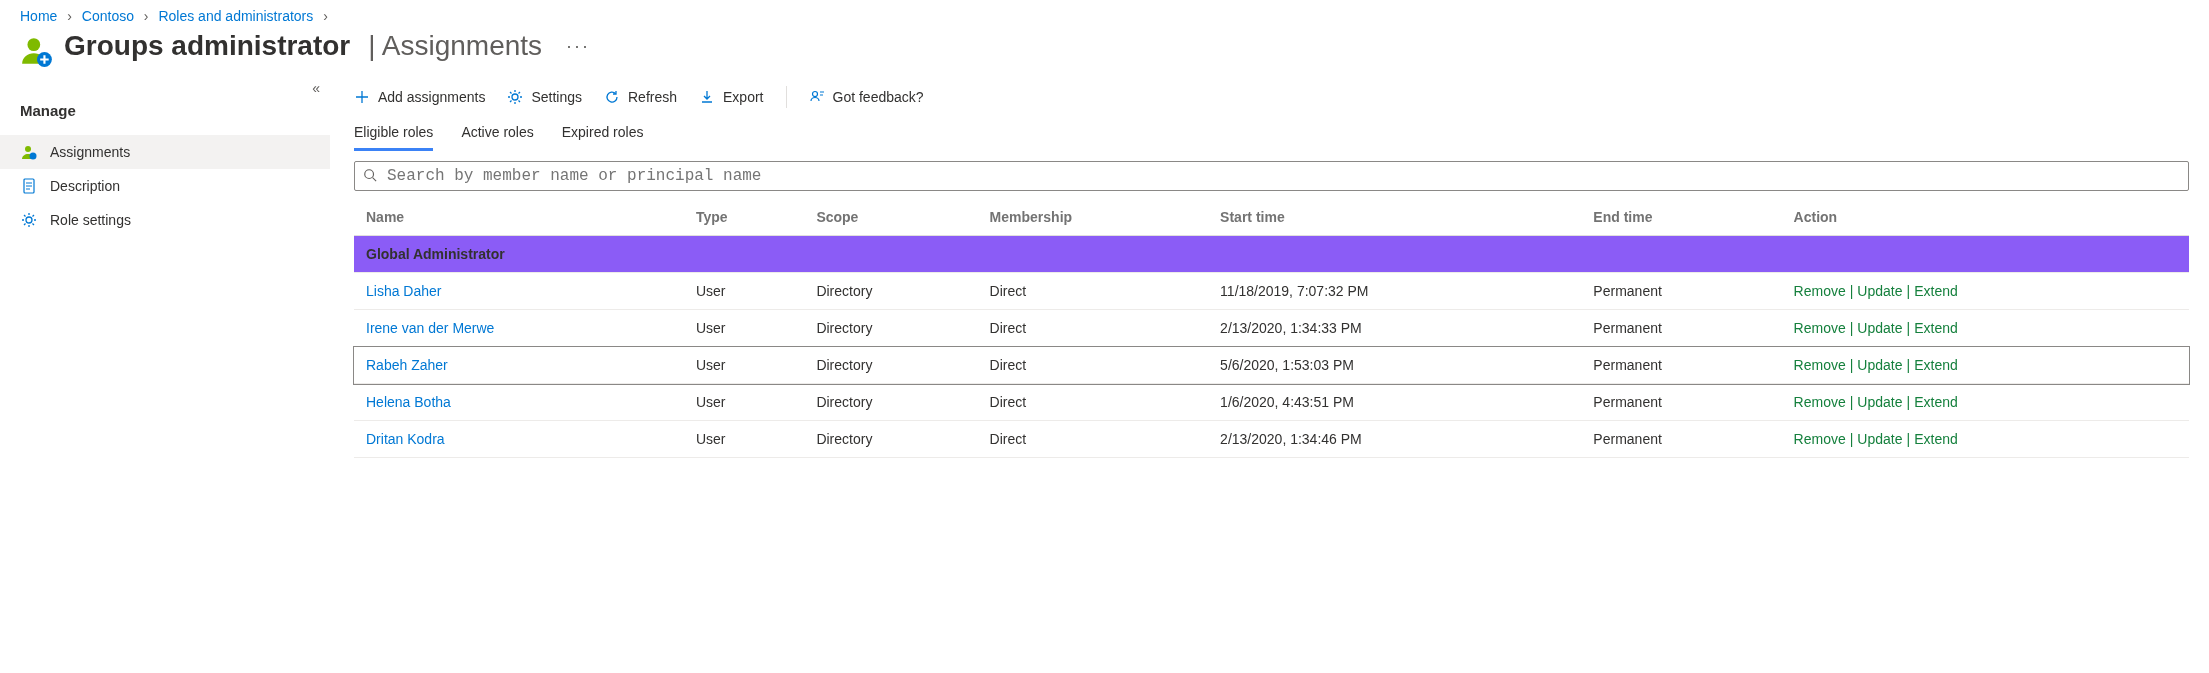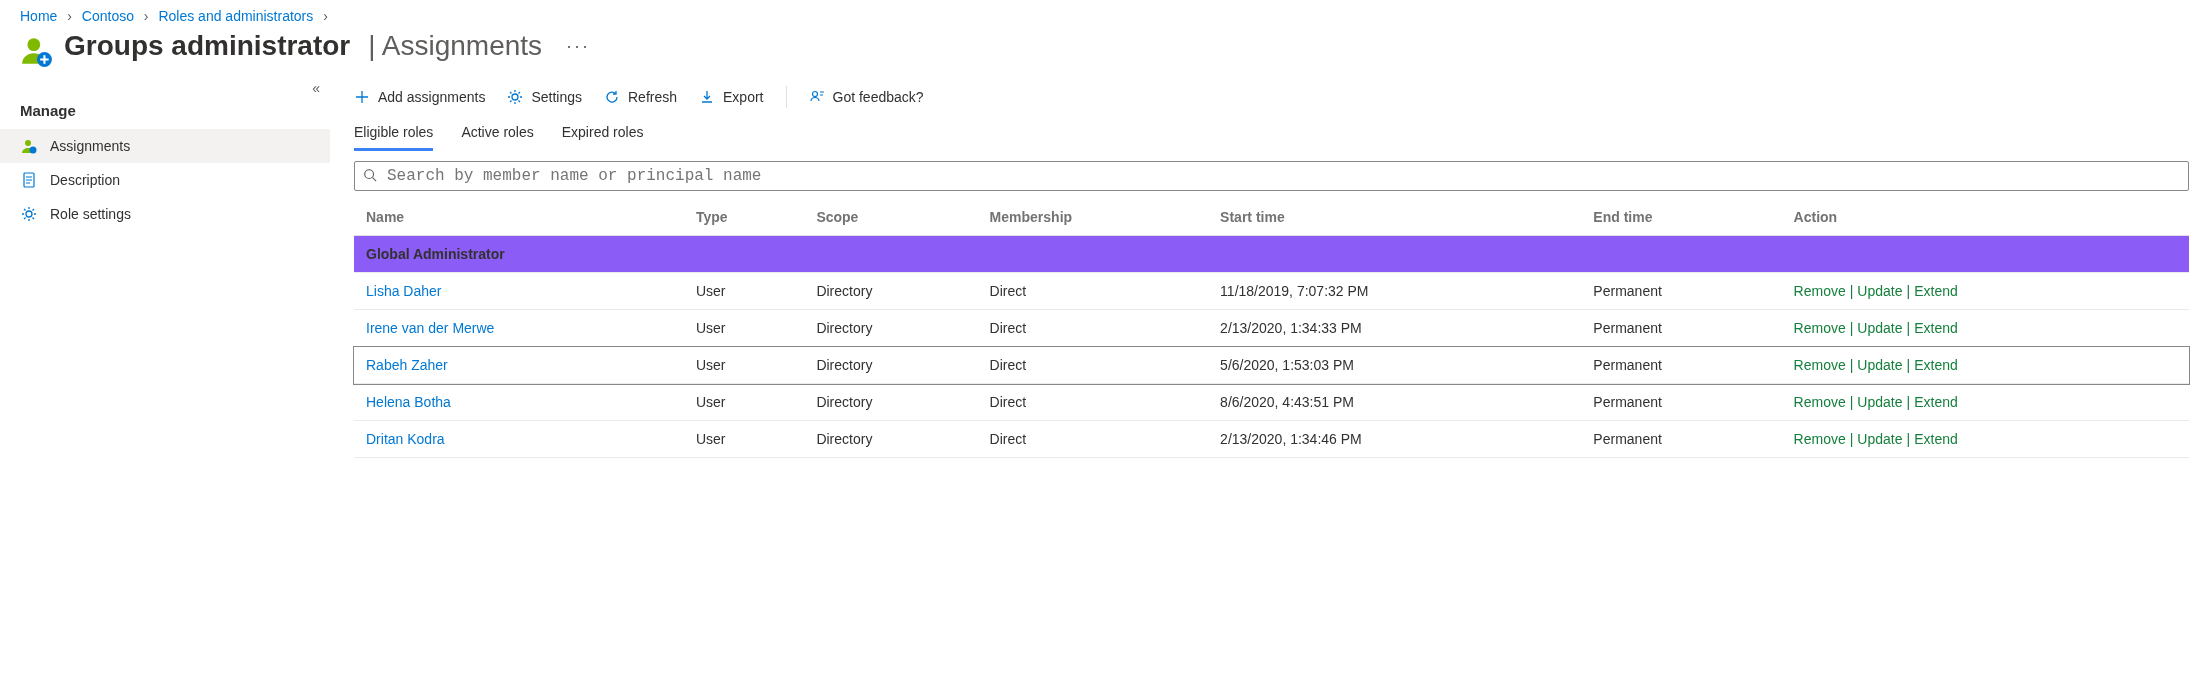--- a/index.html
+++ b/index.html
@@ -49,21 +49,21 @@
     position: relative;
   }
   .collapse-caret {
     position: absolute;
     top: 0;
     right: 10px;
     color: #605e5c;
     font-size: 14px;
   }
   .sidebar-heading {
-    padding: 18px 20px 10px 20px;
+    padding: 18px 20px 16px 20px;
     font-size: 15px;
     font-weight: 600;
   }
   .sidebar-item {
     display: flex;
     align-items: center;
     padding: 8px 20px;
     cursor: pointer;
     font-size: 14px;
   }
@@ -317,21 +317,21 @@
             <td>Direct</td>
             <td>5/6/2020, 1:53:03 PM</td>
             <td>Permanent</td>
             <td class="actions"><span>Remove</span><span class="sep">|</span><span>Update</span><span class="sep">|</span><span>Extend</span></td>
           </tr>
           <tr>
             <td class="c-name-link"><a href="#" class="name-link">Helena Botha</a></td>
             <td>User</td>
             <td>Directory</td>
             <td>Direct</td>
-            <td>8/6/2020, 4:43:51 PM</td>
+            <td>1/6/2020, 4:43:51 PM</td>
             <td>Permanent</td>
             <td class="actions"><span>Remove</span><span class="sep">|</span><span>Update</span><span class="sep">|</span><span>Extend</span></td>
           </tr>
           <tr>
             <td class="c-name-link"><a href="#" class="name-link">Dritan Kodra</a></td>
             <td>User</td>
             <td>Directory</td>
             <td>Direct</td>
             <td>2/13/2020, 1:34:46 PM</td>
             <td>Permanent</td>

